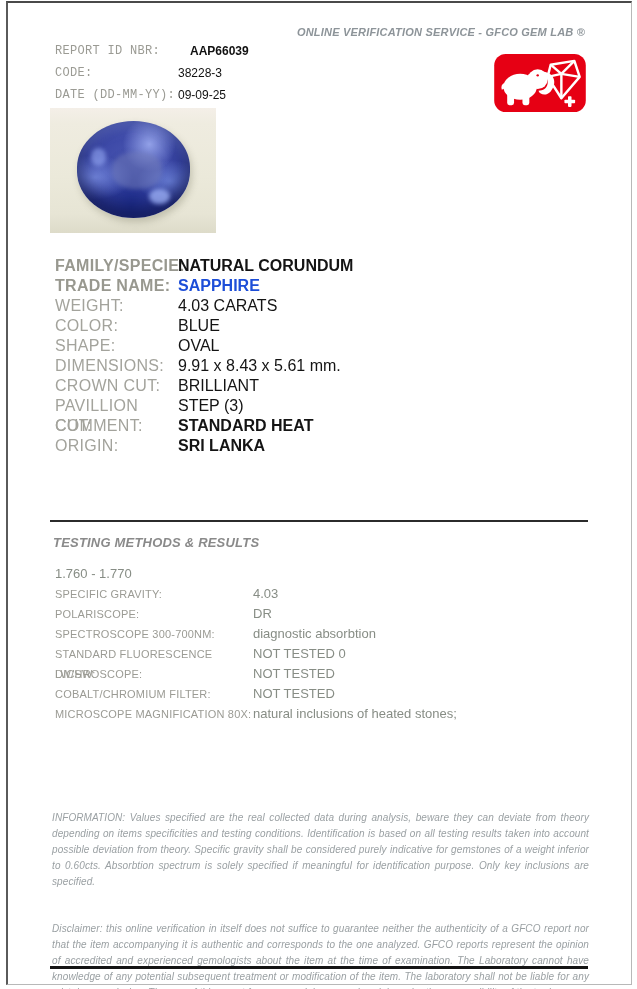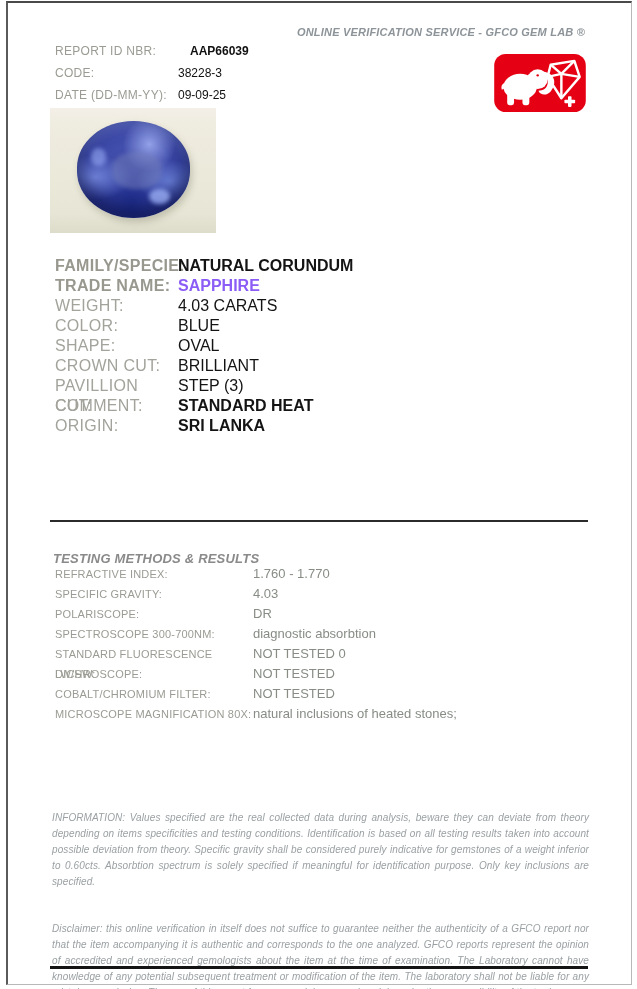--- a/index.html
+++ b/index.html
@@ -13,21 +13,21 @@
     border-right:1px solid #b8b8b8;border-bottom:1px solid #b8b8b8;
     pointer-events:none;
   }
   
   .service-title{
     position:absolute;top:26px;right:52px;
     font-size:11px;font-weight:bold;font-style:italic;color:#8d9499;letter-spacing:.2px;
   }
   .meta-block{position:absolute;left:55px;top:40px;}
   .meta-row{display:flex;height:22px;line-height:22px;font-size:12px;}
-  .meta-row .lbl{width:123px;color:#9b9b94;letter-spacing:.3px;}
+  .meta-row .lbl{width:123px;color:#9b9b94;letter-spacing:.3px;font-family:Liberation Mono, monospace;}
   .meta-row .val{color:#111;}
   .meta-row .val.bold{font-weight:bold;margin-left:12px;}
   
   .logo{position:absolute;left:494px;top:54px;width:92px;height:58px;}
   
   .photo{
     position:absolute;left:50px;top:108px;width:166px;height:125px;
     background:linear-gradient(180deg,#f4efe8 0%,#efece0 12%,#ebe9da 55%,#e7e5d5 85%,#dddbc9 100%);
   }
   .gem{
@@ -47,27 +47,27 @@
   }
   .gem-spark1{position:absolute;left:64%;top:70%;width:18%;height:16%;background:rgba(160,180,250,.75);border-radius:50%;filter:blur(2px);}
   .gem-spark2{position:absolute;left:12%;top:28%;width:14%;height:18%;background:rgba(150,170,245,.6);border-radius:50%;filter:blur(2px);}
   
   .attr-block{position:absolute;left:55px;top:256px;}
   .attr-row{display:flex;height:20px;line-height:20px;font-size:16px;}
   .attr-row .lbl{width:123px;color:#a3a39c;letter-spacing:.3px;}
   .attr-row .lbl.bold{font-weight:bold;color:#98988f;}
   .attr-row .val{color:#141414;}
   .attr-row .val.bold{font-weight:bold;}
-  .attr-row .val.red{font-weight:bold;color:#8b5cf6;}
+  .attr-row .val.red{font-weight:bold;color:#1d4ed8;}
   
   .divider-testing{position:absolute;left:50px;top:520px;width:538px;height:2px;background:#2b2b2b;}
   .bottom-rule{position:absolute;left:50px;top:966px;width:538px;height:3px;background:#141414;}
   
   .testing-heading{
-    position:absolute;left:53px;top:551px;
+    position:absolute;left:53px;top:535px;
     font-size:13px;font-weight:bold;font-style:italic;color:#8a8a8a;letter-spacing:.2px;
   }
   .testing-block{position:absolute;left:55px;top:564px;}
   .test-row{display:flex;height:20px;line-height:20px;}
   .test-row .lbl{width:198px;font-size:11px;color:#9b9b94;letter-spacing:.2px;}
   .test-row .val{font-size:13px;color:#878d85;}
   
   .para{
     position:absolute;left:52px;width:537px;
     font-size:10px;font-style:italic;color:#9aa0a3;line-height:16px;text-align:justify;letter-spacing:.1px;
@@ -151,20 +151,24 @@
   </div>
   <div class="attr-row">
     <span class="lbl">COLOR:</span>
     <span class="val">BLUE</span>
   </div>
   <div class="attr-row">
     <span class="lbl">SHAPE:</span>
     <span class="val">OVAL</span>
   </div>
   <div class="attr-row">
+    <span class="lbl">DIMENSIONS:</span>
+    <span class="val">9.91 x 8.43 x 5.61 mm.</span>
+  </div>
+  <div class="attr-row">
     <span class="lbl">CROWN CUT:</span>
     <span class="val">BRILLIANT</span>
   </div>
   <div class="attr-row">
     <span class="lbl">PAVILLION CUT:</span>
     <span class="val">STEP (3)</span>
   </div>
   <div class="attr-row">
     <span class="lbl">COMMENT:</span>
     <span class="val bold">STANDARD HEAT</span>
@@ -174,21 +178,20 @@
     <span class="val bold">SRI LANKA</span>
   </div>
 </div>
 
 <div class="divider-testing"></div>
 
 <div class="testing-heading">TESTING METHODS &amp; RESULTS</div>
 
 <div class="testing-block">
   <div class="test-row">
-    <span class="lbl">REFRACTIVE INDEX:</span>
     <span class="val">1.760 - 1.770</span>
   </div>
   <div class="test-row">
     <span class="lbl">SPECIFIC GRAVITY:</span>
     <span class="val">4.03</span>
   </div>
   <div class="test-row">
     <span class="lbl">POLARISCOPE:</span>
     <span class="val">DR</span>
   </div>

